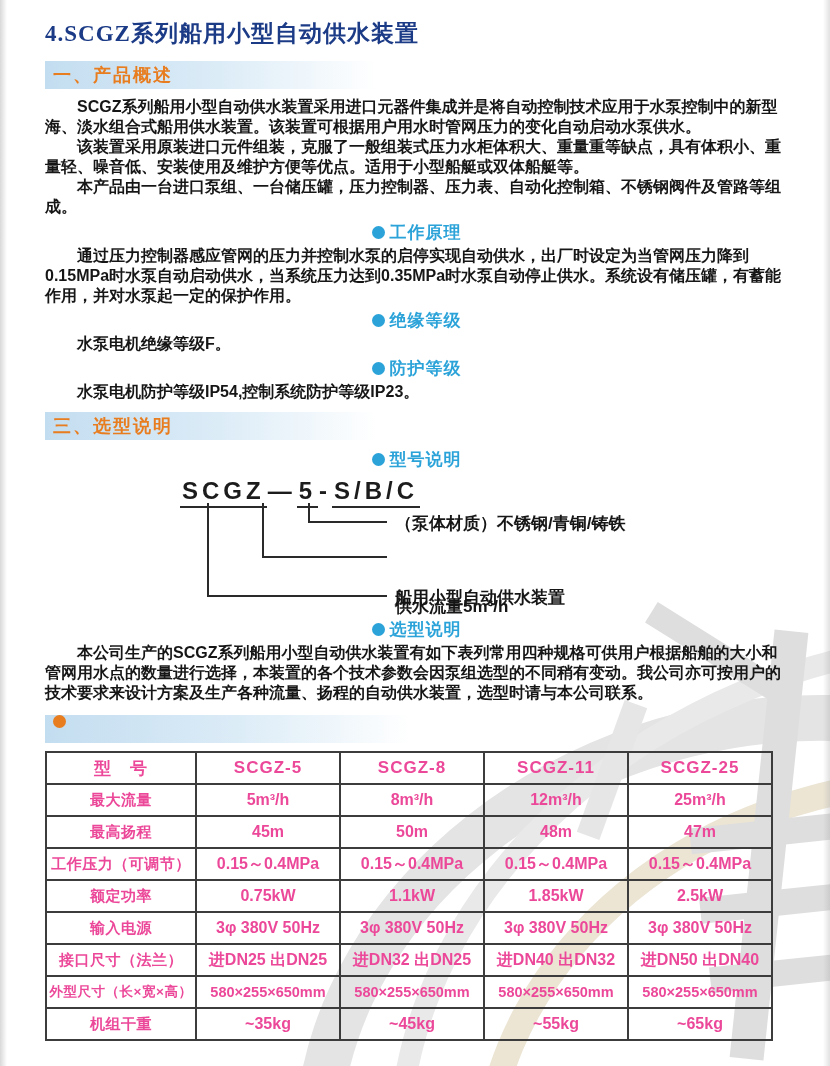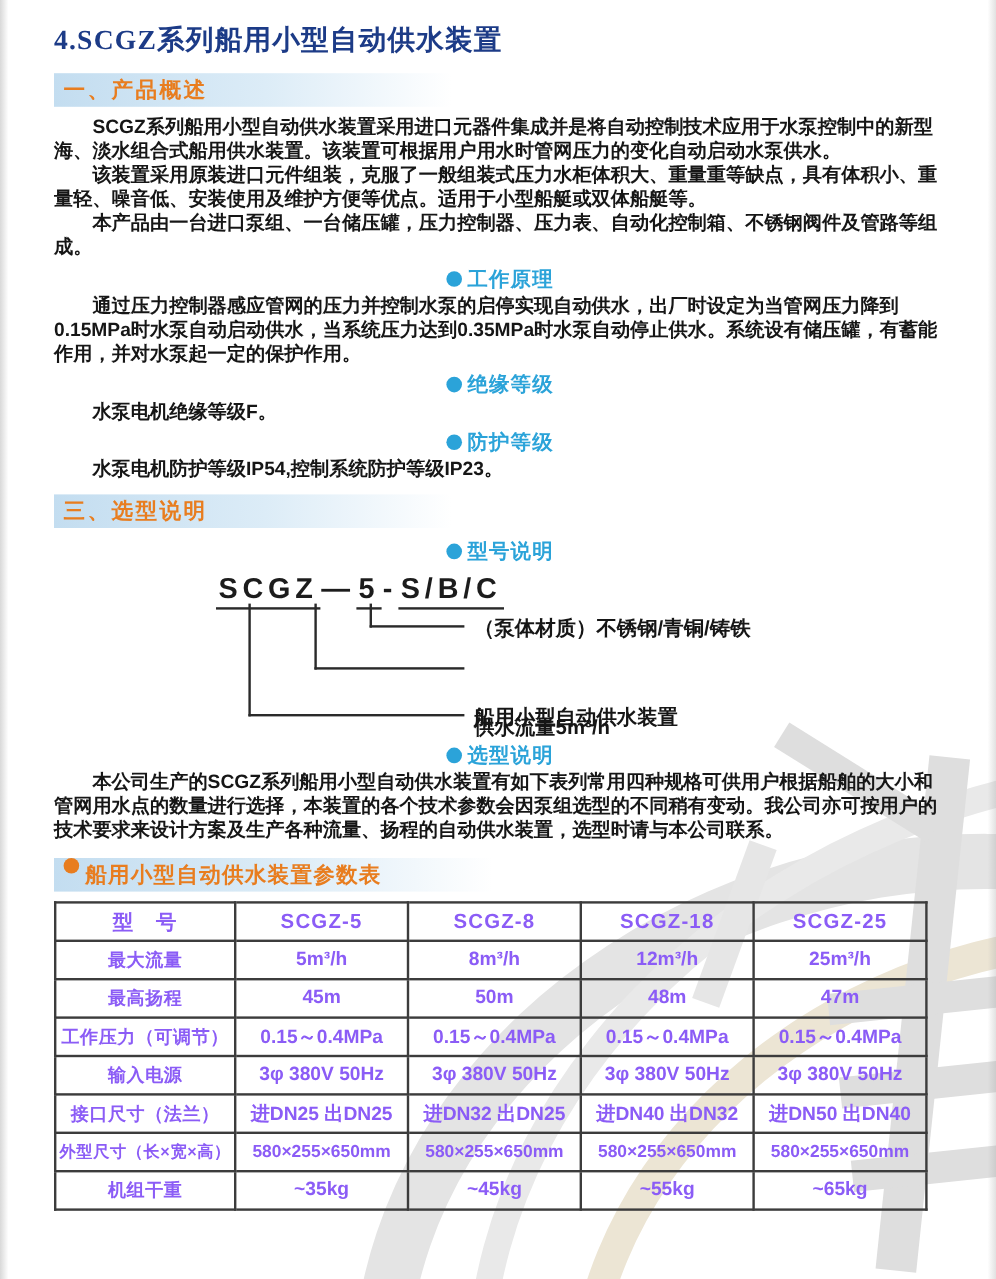--- a/index.html
+++ b/index.html
@@ -90,21 +90,21 @@
 
   
   table.params {
     border-collapse: collapse; table-layout: fixed;
     width: 726px; margin-top: 6px;
     background: transparent;
   }
   table.params td {
     border: 2px solid #3c3c3c;
     text-align: center; vertical-align: middle;
-    height: 32px; font-weight: bold; color: #8b5cf6;
+    height: 32px; font-weight: bold; color: #ec4899;
     font-size: 16px; padding: 1px 2px;
     background: transparent;
   }
   table.params td.rowlabel { font-size: 15px; letter-spacing: 0.5px; }
   table.params tr.thead td { font-size: 17px; letter-spacing: 1px; }
   col.c-label { width: 150px; }
   col.c-val { width: 144px; }
 </style>
 </head>
 <body>
@@ -183,37 +183,36 @@
   </div>
 
   <div class="sub-heading-row">
     <span class="bullet bullet-blue"></span>
     <span class="sub-heading">选型说明</span>
   </div>
   <p class="para">本公司生产的SCGZ系列船用小型自动供水装置有如下表列常用四种规格可供用户根据船舶的大小和管网用水点的数量进行选择，本装置的各个技术参数会因泵组选型的不同稍有变动。我公司亦可按用户的技术要求来设计方案及生产各种流量、扬程的自动供水装置，选型时请与本公司联系。</p>
 
   <div class="secbar" style="width:430px; margin-top:12px;">
     <span class="bullet bullet-orange"></span>
-    <span class="sec-heading" style="letter-spacing:1px;">船用小型自动供水装置参数表</span>
   </div>
 
   <table class="params">
     <colgroup>
       <col class="c-label">
         <col class="c-val">
         <col class="c-val">
         <col class="c-val">
         <col class="c-val">
     </colgroup>
     <tbody>
         <tr class="thead">
       <td class="rowlabel" style="font-size:17px;">型　号</td>
       <td>SCGZ-5</td>
       <td>SCGZ-8</td>
-      <td>SCGZ-18</td>
+      <td>SCGZ-11</td>
       <td>SCGZ-25</td>
     </tr>
     <tr>
       <td class="rowlabel">最大流量</td>
       <td>5m³/h</td>
       <td>8m³/h</td>
       <td>12m³/h</td>
       <td>25m³/h</td>
     </tr>
     <tr>
@@ -224,20 +223,27 @@
       <td>47m</td>
     </tr>
     <tr>
       <td class="rowlabel">工作压力（可调节）</td>
       <td>0.15～0.4MPa</td>
       <td>0.15～0.4MPa</td>
       <td>0.15～0.4MPa</td>
       <td>0.15～0.4MPa</td>
     </tr>
     <tr>
+      <td class="rowlabel">额定功率</td>
+      <td>0.75kW</td>
+      <td>1.1kW</td>
+      <td>1.85kW</td>
+      <td>2.5kW</td>
+    </tr>
+    <tr>
       <td class="rowlabel">输入电源</td>
       <td>3φ 380V 50Hz</td>
       <td>3φ 380V 50Hz</td>
       <td>3φ 380V 50Hz</td>
       <td>3φ 380V 50Hz</td>
     </tr>
     <tr>
       <td class="rowlabel">接口尺寸（法兰）</td>
       <td>进DN25 出DN25</td>
       <td>进DN32 出DN25</td>

